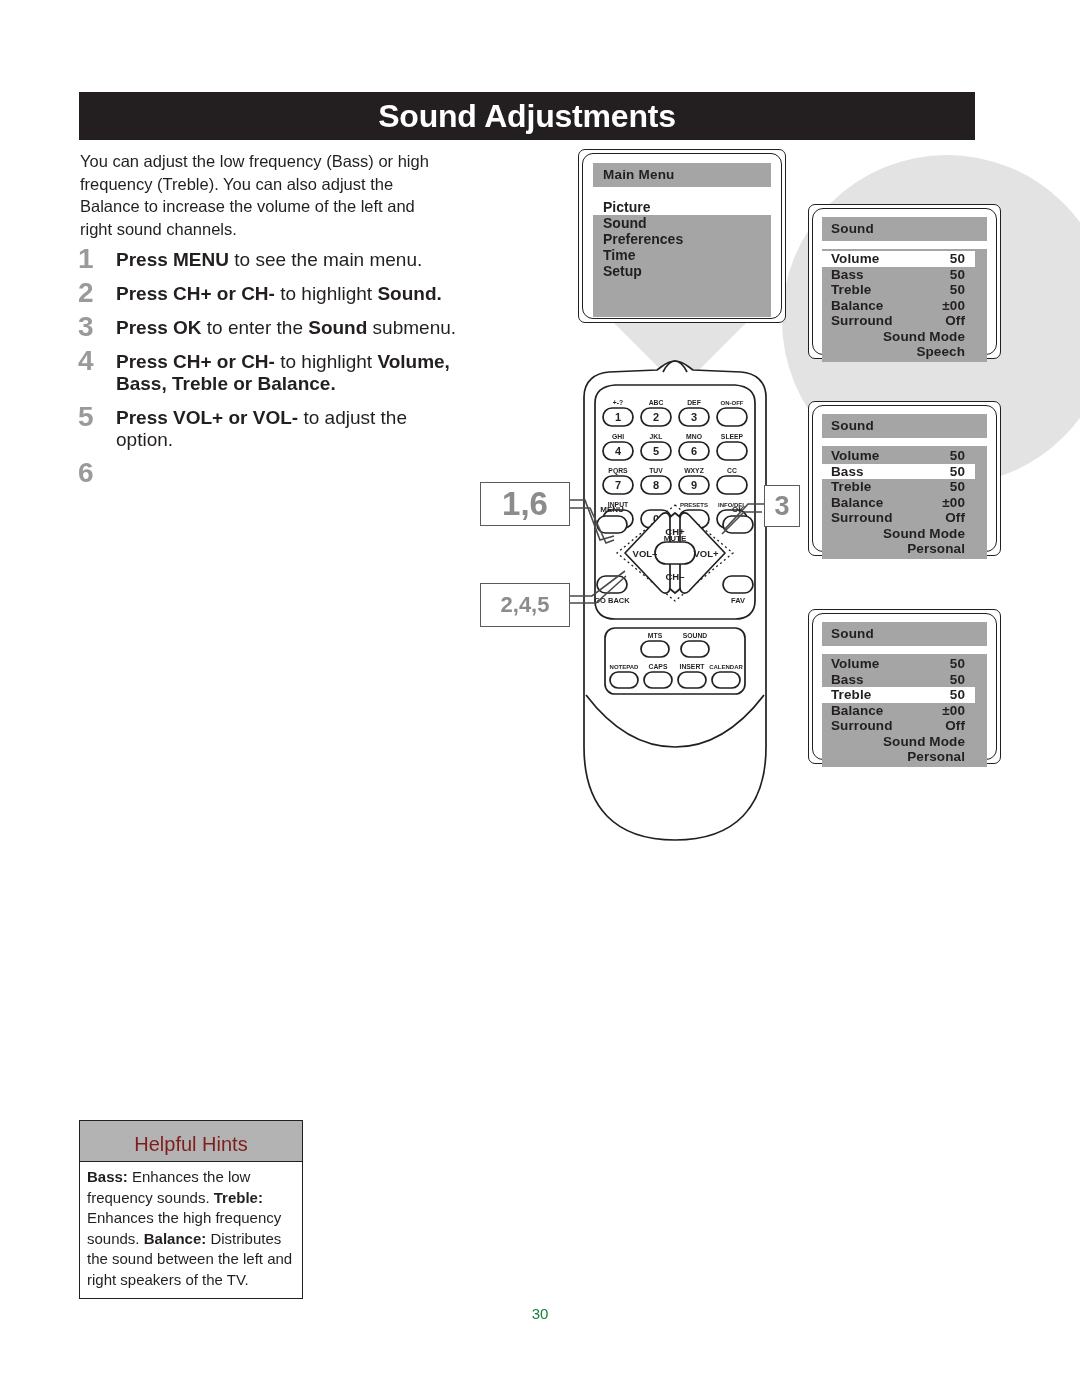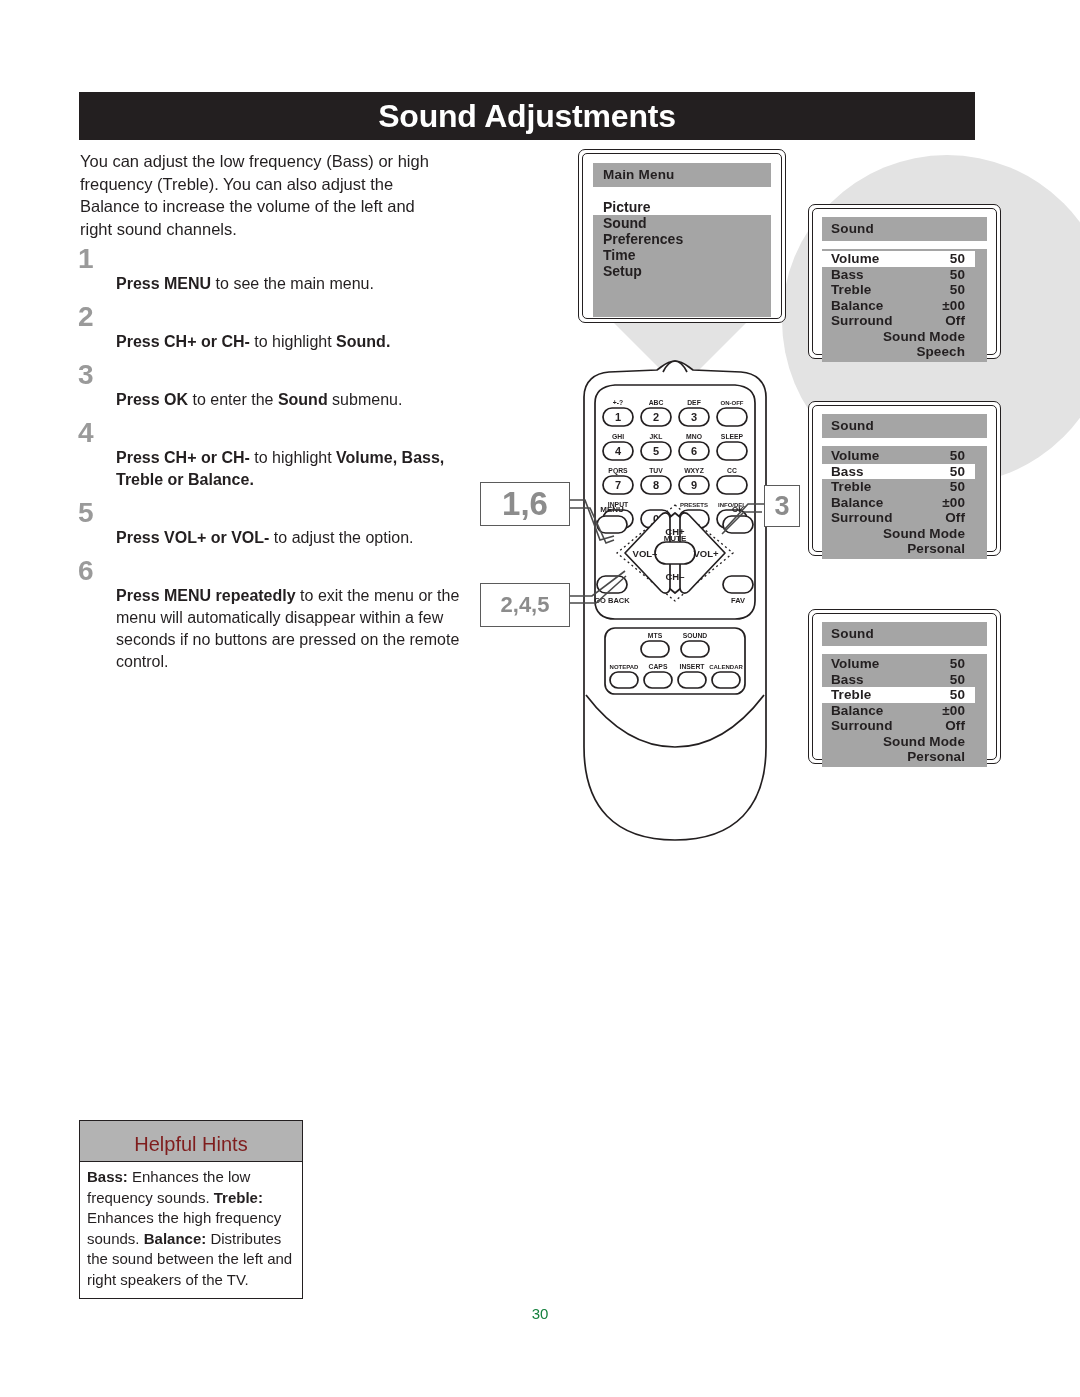--- a/index.html
+++ b/index.html
@@ -66,26 +66,25 @@
     flex: 0 0 38px;
     text-align: left;
     padding-left: 4px;
     font-size: 28px;
     font-weight: bold;
     color: #9a9a9a;
     line-height: 20px;
     margin-top: 1px;
   }
   .step-text {
-    font-size: 16px;
+    font-size: 19px;
     line-height: 22px;
     color: #231f20;
     padding-top: 1px;
     width: 350px;
-    margin-top: 24px;
   }
   .step-text b { font-weight: bold; }
 
   
   #hints-box {
     position: absolute;
     left: 79px;
     top: 1120px;
     width: 222px;
     border: 1.6px solid #231f20;
@@ -135,21 +134,21 @@
   .tv {
     position: absolute;
     z-index: 3;
     background: #ffffff;
     border: 1.6px solid #231f20;
     border-radius: 7px;
     padding: 3px;
   }
   .tv-inner {
     border: 1.6px solid #231f20;
-    border-radius: 5px;
+    border-radius: 11px;
     background: #ffffff;
     width: 100%;
     height: 100%;
     box-sizing: border-box;
     padding: 9px 10px 9px 10px;
   }
   .osd-title {
     background: #a5a5a5;
     color: #231f20;
     font-size: 13.5px;
@@ -293,21 +292,20 @@
       <div class="step">
         <div class="step-num">4</div>
         <div class="step-text"><b>Press CH+ or CH-</b> to highlight <b>Volume, Bass, Treble or Balance.</b></div>
       </div>
       <div class="step">
         <div class="step-num">5</div>
         <div class="step-text"><b>Press VOL+ or VOL-</b> to adjust the option.</div>
       </div>
       <div class="step">
         <div class="step-num">6</div>
-        <div class="step-text"><b>Press MENU repeatedly</b> to exit the menu or the menu will automatically disappear within a few seconds if no buttons are pressed on the remote control.</div>
       </div>
     </div>
 
   <svg id="ir-beam" viewBox="0 0 160 72">
     <polygon points="4,0 156,0 86,70 74,70" fill="#e3e3e3"></polygon>
   </svg>
 
   <div class="tv" id="tv-main-menu">
     <div class="tv-inner">
       <div class="osd-title">Main Menu</div>

